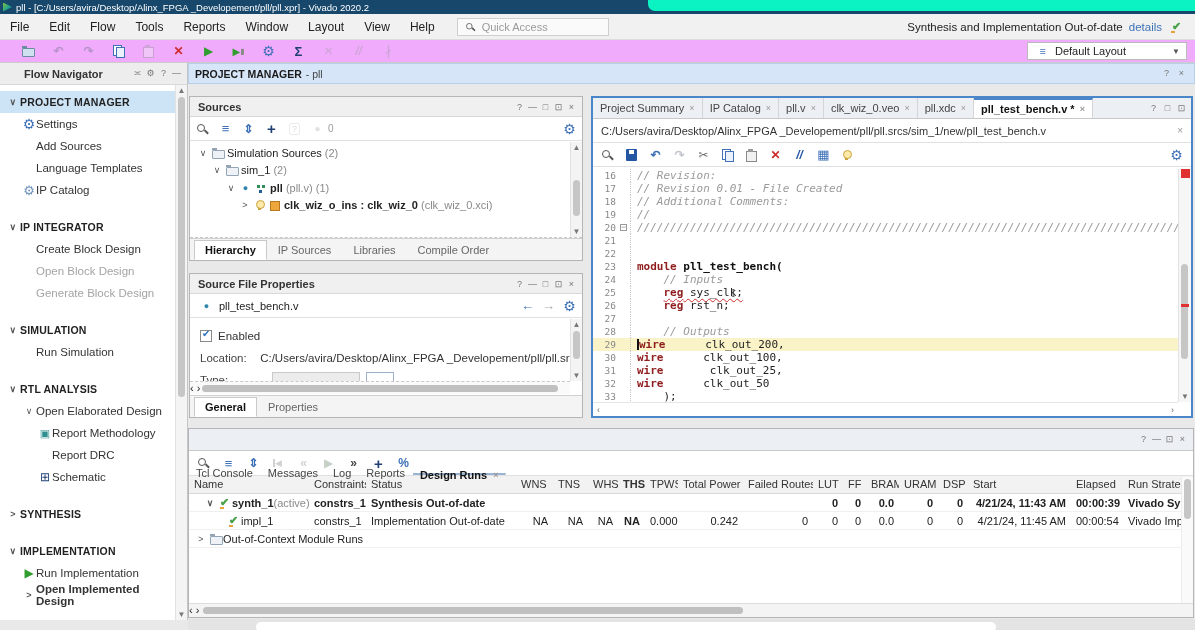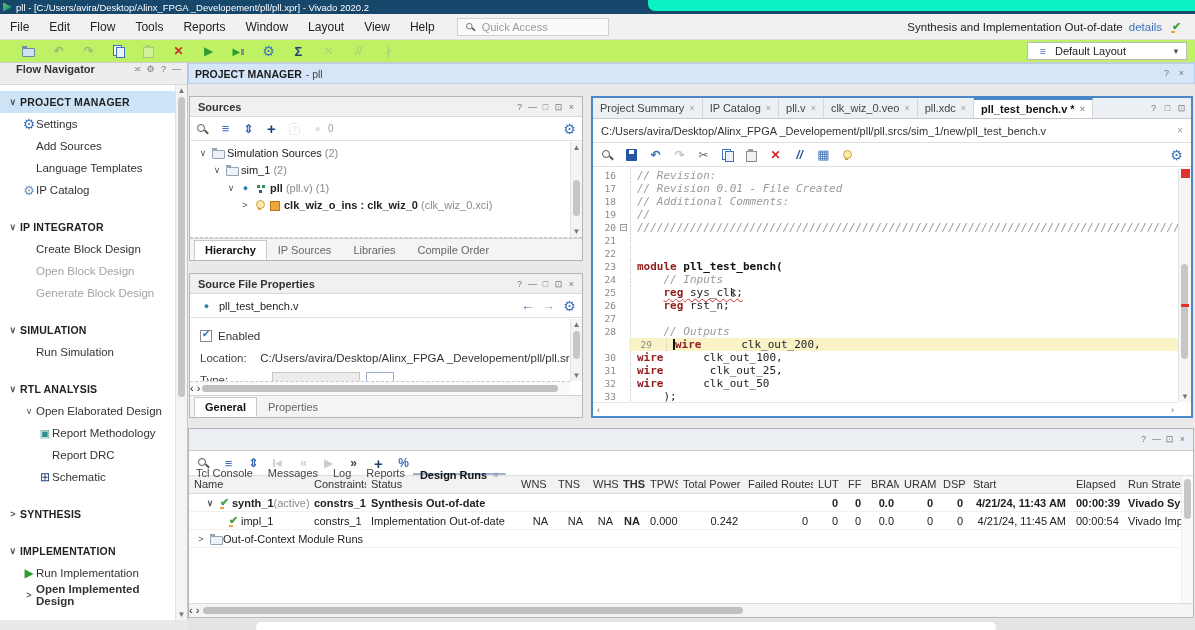--- a/index.html
+++ b/index.html
@@ -16,21 +16,21 @@
 
   
   .menubar{position:absolute;left:0;top:14px;width:100%;height:26px;background:#f1f1f1;border-bottom:1px solid #dcdcdc;
     display:flex;align-items:center;font-size:12px;color:#222;}
   .menu-item{padding:0 10px;height:100%;display:flex;align-items:center;cursor:default;}
   .quick-access{margin-left:12px;width:152px;height:18px;border:1px solid #cfcfcf;background:#fafafa;
     display:flex;align-items:center;color:#9a9a9a;font-size:11px;padding:0 4px;gap:3px;}
   .mb-right{margin-left:auto;display:flex;align-items:center;gap:6px;padding-right:10px;font-size:11.5px;}
   .details-link{color:#3d72b8;}
   
-  .toolbar{position:absolute;left:0;top:40px;width:100%;height:23px;background:#bef264;border-bottom:1px solid #cccccc;
+  .toolbar{position:absolute;left:0;top:40px;width:100%;height:23px;background:#f0abfc;border-bottom:1px solid #cccccc;
     display:flex;align-items:center;padding-left:20px;gap:13px;}
   .tb-right{margin-left:auto;margin-right:8px;display:flex;align-items:center;gap:4px;
     border:1px solid #bbb;background:#fff;height:18px;padding:0 6px;font-size:11px;width:160px;}
   .tb-right .lbl{flex:1;}
   .tb-right .dd{color:#555;font-size:8px;}
 
   
   .ic{position:relative;display:inline-flex;align-items:center;justify-content:center;width:17px;height:16px;
     font-size:12px;color:#444;flex:none;}
   .ic.dis{opacity:.38;filter:grayscale(.8);}
@@ -79,21 +79,21 @@
   .ic-percent::before{content:'%';color:#3e71b8;font-weight:bold;}
   .ic-check::before{content:'✔';color:#48a048;font-size:11px;font-weight:bold;}
   .ic-check::after{content:'';position:absolute;left:3px;bottom:2px;width:4px;height:2px;background:#e8a33d;}
   .ic-report::before{content:'▣';color:#2f8f8f;font-size:11px;}
   .ic-schematic::before{content:'⊞';color:#1f3f73;font-size:12px;}
   .ic-ip::before{content:'⚙';color:#6f95bd;font-size:13px;}
   .wc{font-size:9px;color:#777;width:13px;height:13px;line-height:13px;text-align:center;display:inline-block;}
 
   
   .flownav{position:absolute;left:0;top:63px;width:188px;height:557px;background:#fff;border-right:1px solid #c5c5c5;overflow:hidden;}
-  .fn-header{height:22px;background:#ededed;border-bottom:1px solid #d8d8d8;display:flex;align-items:flex-start;padding:0 4px 0 16px;}
+  .fn-header{height:22px;background:#ededed;border-bottom:1px solid #d8d8d8;display:flex;align-items:center;padding:0 4px 0 24px;}
   .fn-header .t{font-weight:bold;font-size:11px;color:#333;flex:1;}
   .fn-body{position:absolute;top:22px;left:0;right:12px;bottom:0;overflow:hidden;padding-top:6px;}
   .fn-sec{height:22px;display:flex;align-items:center;padding-left:6px;font-weight:bold;font-size:10.5px;color:#222;letter-spacing:.2px;}
   .fn-sec.sel{background:#cde4f7;}
   .fn-sec.gap{margin-top:15px;}
   .fn-item{height:22px;display:flex;align-items:center;padding-left:22px;font-size:11.5px;color:#333;}
   .fn-item.lv2{padding-left:38px;}
   .fn-item.dis{color:#a4a4a4;}
   .fn-item.b{font-weight:bold;}
   .chev{width:14px;color:#555;font-size:9px;text-align:center;flex:none;}
@@ -154,21 +154,21 @@
   .ed-tab{display:flex;align-items:center;gap:5px;padding:0 7px;border-right:1px solid #d5d5d5;color:#444;}
   .ed-tab .x{color:#999;font-size:9px;}
   .ed-tab.act{background:#fff;font-weight:bold;color:#111;border-top:2px solid #4a86c8;}
   .ed-tabs .right{margin-left:auto;display:flex;align-items:center;padding-right:3px;gap:1px;}
   .ed-path{height:24px;border-bottom:1px solid #e0e0e0;display:flex;align-items:center;padding:0 8px;font-size:11px;color:#333;}
   .ed-path .x{margin-left:auto;color:#999;font-size:10px;}
   .ed-tools{height:24px;border-bottom:1px solid #e0e0e0;display:flex;align-items:center;gap:7px;padding:0 6px;}
   .ed-code{position:absolute;top:71px;left:0;right:13px;bottom:14px;overflow:hidden;
     font-family:"DejaVu Sans Mono",monospace;font-size:11px;}
   .cl{height:13px;display:flex;align-items:center;white-space:pre;}
-  .cl.cur{background:#fbf3c8;margin-left:36px;}
+  .cl.cur{background:#fbf3c8;}
   .ln{width:26px;text-align:right;color:#888;font-size:9.5px;flex:none;padding-right:3px;}
   .fold{width:12px;flex:none;border-right:1px dotted #c9c9c9;height:100%;position:relative;}
   .fold .fbox{position:absolute;left:1px;top:3px;width:7px;height:7px;border:1px solid #9a9a9a;background:#fff;
     font-size:7px;line-height:5px;text-align:center;color:#555;}
   .ct{padding-left:6px;flex:1;height:100%;display:flex;align-items:center;}
   .tok-c{color:#9a9a9a;font-style:italic;}
   .tok-k{color:#8f1d1d;font-weight:bold;}
   .tok-b{font-weight:bold;color:#111;}
   .u{text-decoration:underline wavy #d03030 1px;text-underline-offset:2px;}
   .caret{display:inline-block;width:2px;height:11px;background:#111;}

